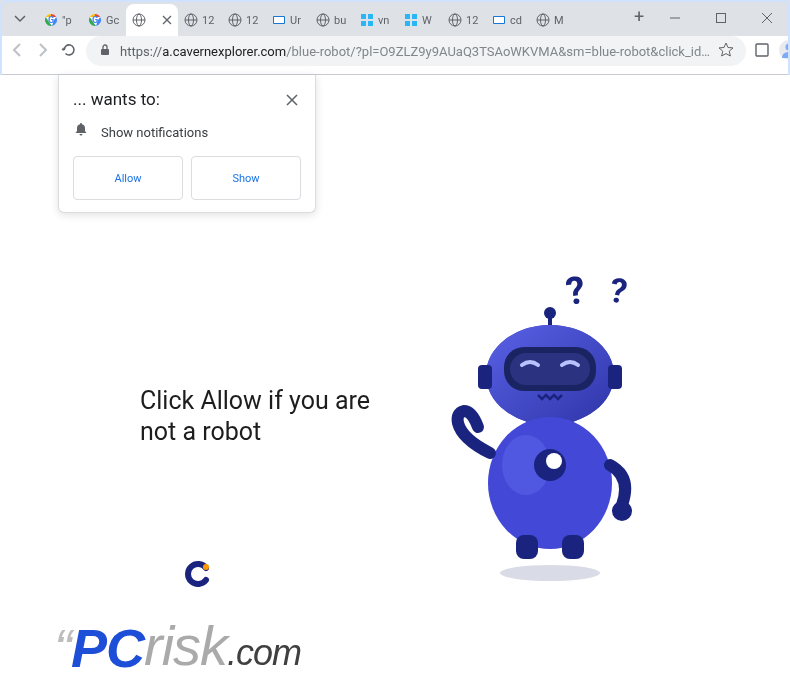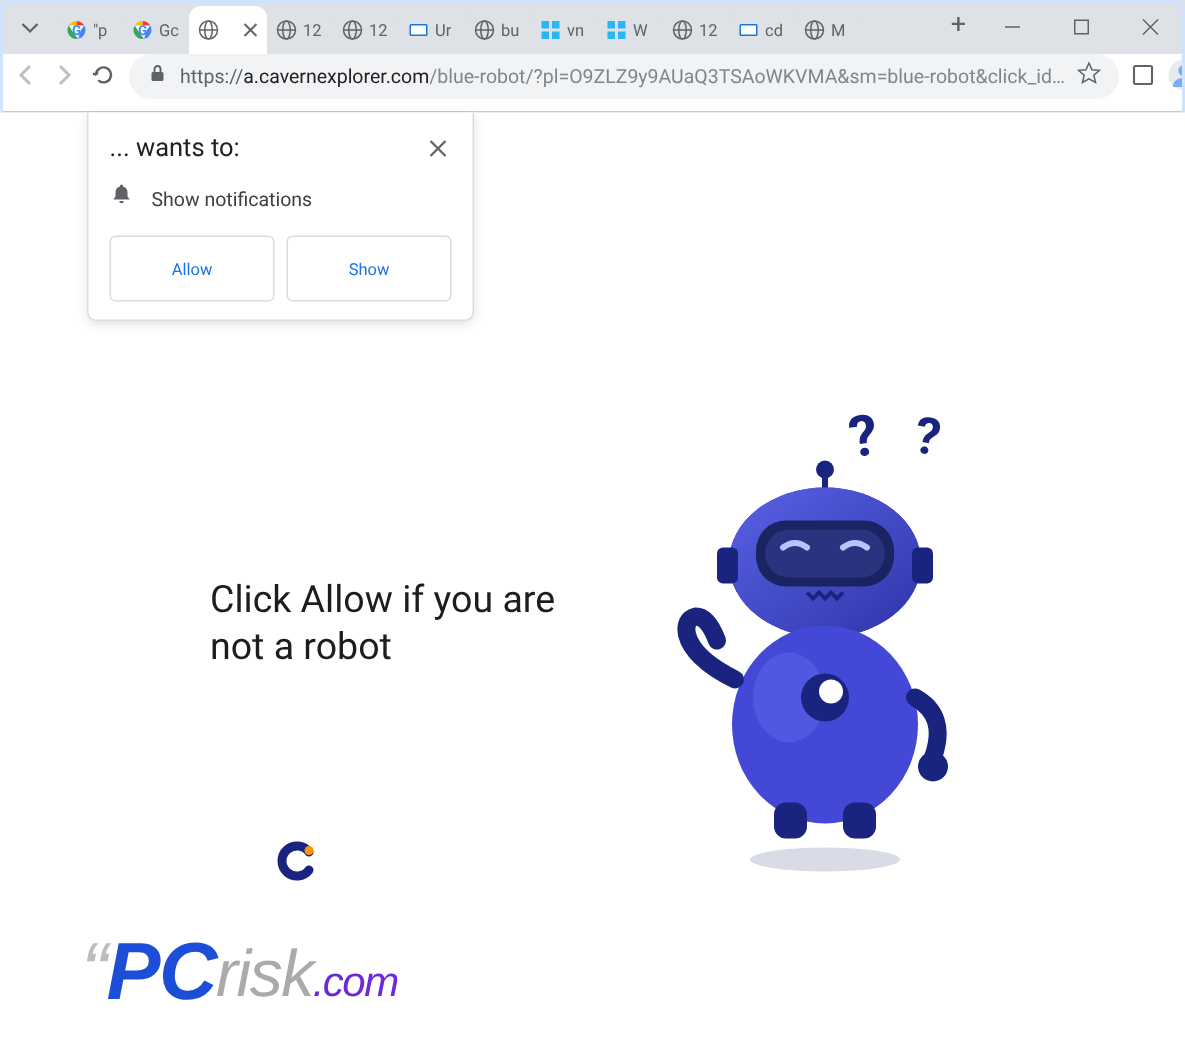--- a/index.html
+++ b/index.html
@@ -243,22 +243,22 @@
       left: 54px;
       bottom: 20px;
       font-size: 54px;
       font-weight: 700;
       font-style: italic;
       color: #999;
       letter-spacing: -1px;
       font-family: Arial, sans-serif;
     }
     .watermark .pc { color: #1d4ed8; }
-    .watermark .risk { color: #aaa; font-weight: 400; font-style: italic; font-size: 44px; vertical-align: 2px;}
-    .watermark .com { color: #6d28d9; font-weight: 400; font-style: italic; font-size: 28px; vertical-align: 2px;}
+    .watermark .risk { color: #aaa; font-weight: 400; font-style: italic; font-size: 56px; vertical-align: 2px;}
+    .watermark .com { color: #404040; font-weight: 400; font-style: italic; font-size: 36px; vertical-align: 2px;}
     .border {
       position: absolute;
       inset: 0;
       border: 2px solid #cfe2ff;
       border-radius: 6px;
       pointer-events: none;
     }
   </style>
 </head>
 <body>

